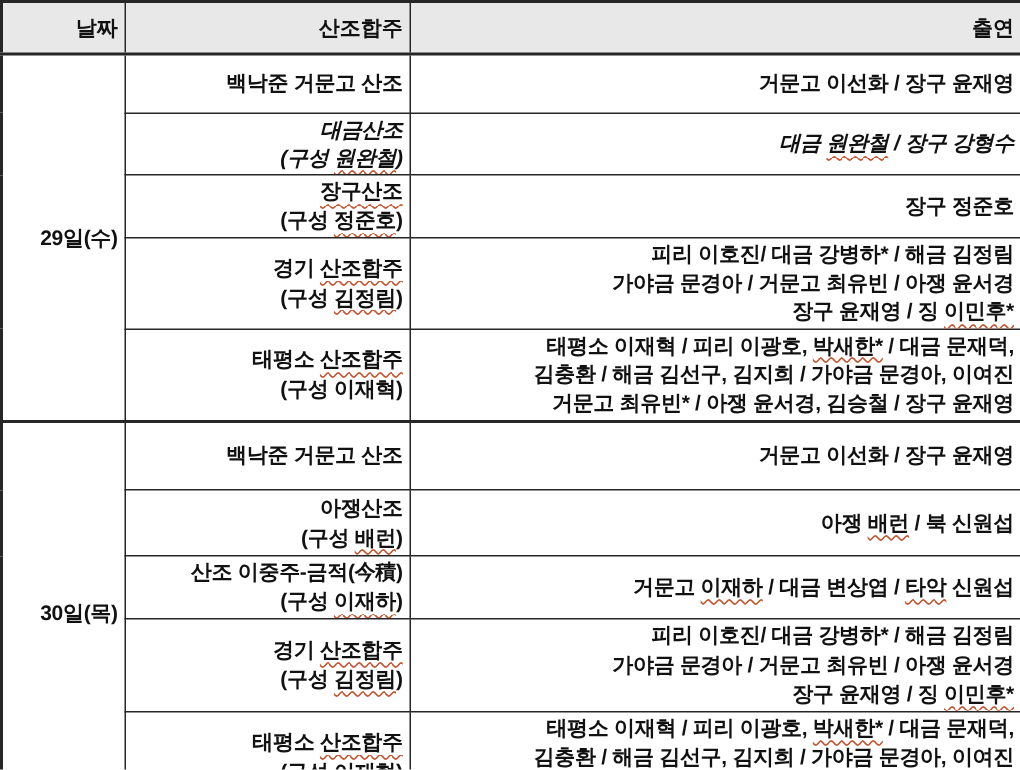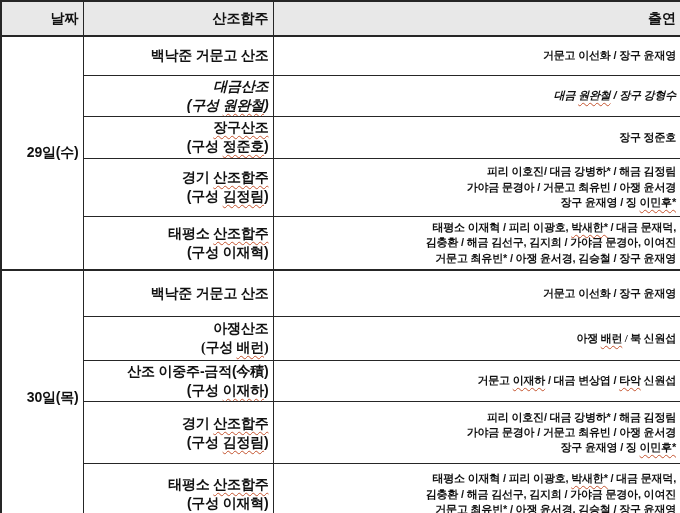--- a/index.html
+++ b/index.html
@@ -32,21 +32,21 @@
     padding: 1px 4px;
     overflow: hidden;
   }
   thead th {
     background: #e8e8e8;
     height: 31px;
     font-size: 14px;
     border-bottom: 2px solid #262626;
   }
   td {
-    font-size: 11px;
+    font-size: 14px;
     line-height: 1.38;
     letter-spacing: -0.2px;
   }
   td.date-cell, td.program-cell { font-size: 14px; }
   tr.section-start > td, td.section-start {
     border-top: 2px solid #262626;
   }
   .squiggle {
     text-decoration-line: underline;
     text-decoration-style: wavy;
@@ -124,21 +124,21 @@
       </tr>
       <tr class="section-start" style="height: 46px;">
         <td rowspan="5" class="date-cell section-start">30일(목)</td>
         <td class="program-cell section-start">
           <div class="text-line">백낙준 거문고 산조</div>
         </td>
         <td class="cast-cell section-start">
           <div class="text-line">거문고 이선화 / 장구 윤재영</div>
         </td>
       </tr>
-      <tr style="height: 44px; font-family: Liberation Serif, serif;">
+      <tr style="height: 44px;">
         <td class="program-cell">
           <div class="text-line"><span>아쟁산조</span></div>
           <div class="text-line"><span>(구성 </span><span class="squiggle">배런</span><span>)</span></div>
         </td>
         <td class="cast-cell">
           <div class="text-line"><span>아쟁 </span><span class="squiggle">배런</span><span> / 북 신원섭</span></div>
         </td>
       </tr>
       <tr style="height: 38px;">
         <td class="program-cell">

